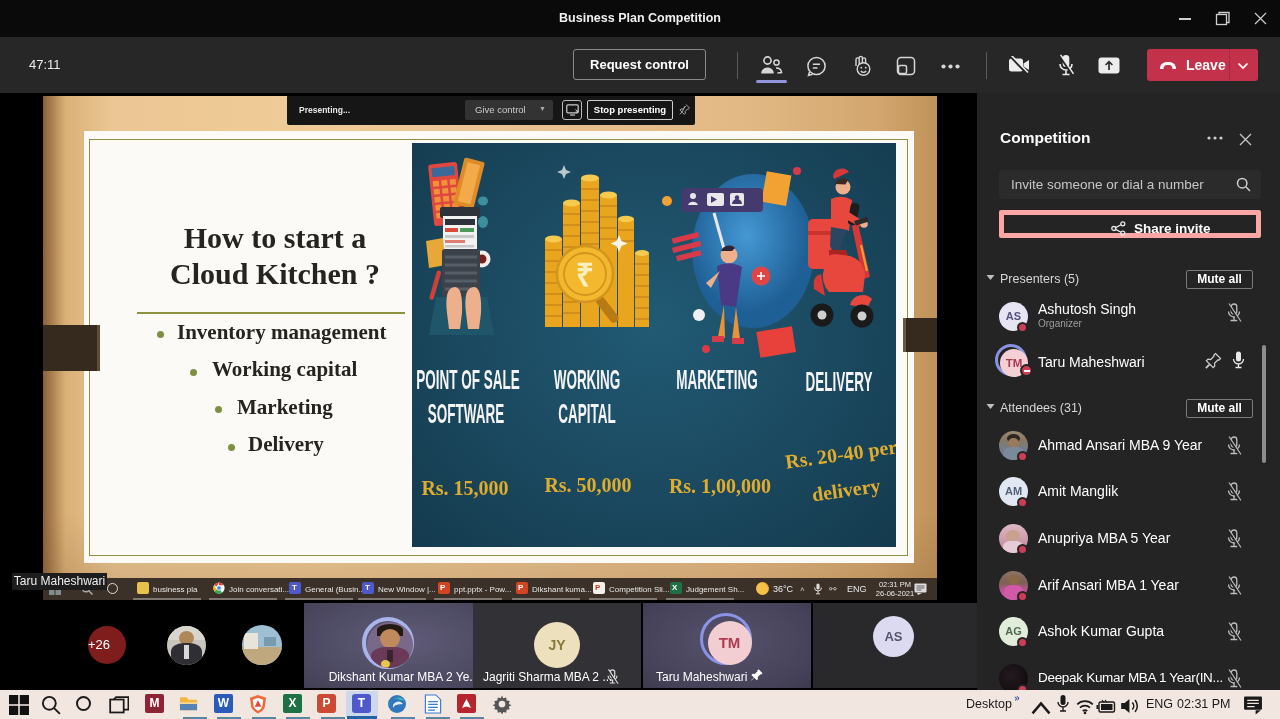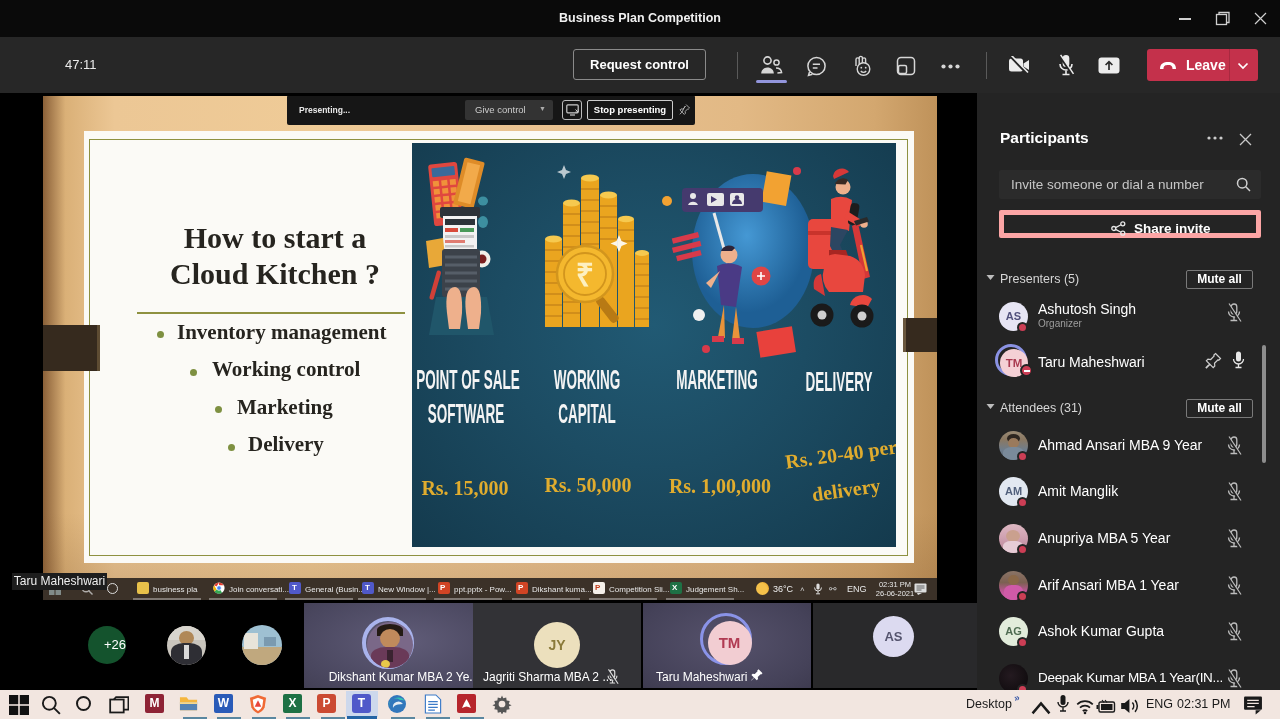--- a/index.html
+++ b/index.html
@@ -6,21 +6,21 @@
 html,body { width:1280px; height:719px; overflow:hidden; background:#000; }
 body { font-family:"Liberation Sans", sans-serif; position:relative; }
 .abs { position:absolute; }
 
 
 #titlebar { left:0; top:0; width:1280px; height:37px; background:#0a0a0a; }
 #titletext { width:100%; text-align:center; top:11px; color:#f0f0f0; font-size:12.5px; font-weight:bold; }
 
 
 #toolbar { left:0; top:37px; width:1280px; height:56px; background:#272727; }
-#timer { left:29px; top:57px; color:#eaeaea; font-size:13px;margin-left:36px; }
+#timer { left:29px; top:57px; color:#eaeaea; font-size:13px; }
 #reqctl { left:573px; top:49px; width:133px; height:31px; border:1px solid #8a8a8a; border-radius:3px; color:#fff; font-size:13px; font-weight:bold; text-align:center; line-height:29px; }
 .tbsep { top:15px; width:1px; height:27px; background:#5a5a5a; }
 #peopleline { left:756px; top:80px; width:31px; height:3px; background:#9295dc; border-radius:2px; }
 #leavebtn { left:1147px; top:49px; width:111px; height:32px; background:#c4314b; border-radius:3px; }
 #leavebtn .divider { position:absolute; left:82px; top:0; width:1px; height:32px; background:#a82940; }
 #leavetext { left:1186px; top:57px; color:#fff; font-size:14px; font-weight:bold; }
 
 
 #stage { left:0; top:93px; width:977px; height:597px; background:#000; }
 
@@ -199,21 +199,21 @@
   <div class="abs" id="share">
     <div class="abs vign"></div>
     <div class="abs" style="left:0;top:0;width:894px;height:3px;background:#000;z-index:4"></div>
     <div class="abs" id="slide">
       <div class="abs" id="slideborder"></div>
       <div class="abs" id="slidetitle">How to start a<br>Cloud Kitchen ?</div>
       <div class="abs" id="titleline"></div>
       <div class="abs bdot" style="left:73px;top:200px"></div>
       <div class="abs bullet" style="left:93px;top:189px">Inventory management</div>
       <div class="abs bdot" style="left:106px;top:238px"></div>
-      <div class="abs bullet" style="left:128px;top:226px">Working control</div>
+      <div class="abs bullet" style="left:128px;top:226px">Working capital</div>
       <div class="abs bdot" style="left:131px;top:275px"></div>
       <div class="abs bullet" style="left:153px;top:264px">Marketing</div>
       <div class="abs bdot" style="left:144px;top:313px"></div>
       <div class="abs bullet" style="left:164px;top:301px">Delivery</div>
       <div class="abs" id="tealimg">
       <svg width="484" height="404" viewBox="0 0 484 404">
         <defs>
           <radialGradient id="bluec" cx="45%" cy="40%">
                 <stop offset="0%" stop-color="#4598d4"></stop>
                 <stop offset="100%" stop-color="#1e5f95"></stop>
@@ -499,21 +499,21 @@
           </svg>
         </div>
       <div class="abs" id="stoppres">Stop presenting</div>
         <svg style="position:absolute;left:392px;top:8px" width="12" height="14" viewBox="0 0 12 14">
           <path d="M7 1.5 L10.5 5 L9.3 6.2 L8.7 5.9 L6.2 8.4 L6.4 10.3 L5.3 11.4 L3 9.1 L0.8 11.3 M3 9.1 L0.9 7 L2 5.9 L3.9 6.1 L6.4 3.6 L6.1 3 z" fill="none" stroke="#b8b8b8" stroke-width="0.9"></path>
         </svg>
     </div>
   </div>
   <div class="abs" id="namelabel">Taru Maheshwari</div>
   <div class="abs" id="tiles">
-    <div class="abs" style="left:88px;top:533px;width:38px;height:38px;border-radius:50%;background:#14532d;color:#fff;font-size:13px;text-align:right;line-height:38px">+26</div>
+    <div class="abs" style="left:88px;top:533px;width:38px;height:38px;border-radius:50%;background:#7f1d1d;color:#fff;font-size:13px;text-align:left;line-height:38px">+26</div>
     <div class="abs" style="left:167px;top:533px;width:39px;height:39px;border-radius:50%;overflow:hidden;background:#c9c5bd">
       <div style="position:absolute;left:0;top:0;width:39px;height:14px;background:#d8d5ce"></div>
       <div style="position:absolute;left:12px;top:5px;width:15px;height:14px;border-radius:50%;background:#b08858"></div>
       <div style="position:absolute;left:4px;top:17px;width:31px;height:22px;border-radius:40% 40% 0 0;background:#2e2e34"></div>
       <div style="position:absolute;left:17px;top:19px;width:5px;height:14px;background:#d8d8d8"></div>
     </div>
     <div class="abs" style="left:242px;top:532px;width:40px;height:40px;border-radius:50%;overflow:hidden;background:#9ec0d2">
       <div style="position:absolute;left:0;top:22px;width:40px;height:18px;background:#c0a87e"></div>
       <div style="position:absolute;left:2px;top:8px;width:14px;height:16px;background:#e8e4da"></div>
       <div style="position:absolute;left:22px;top:12px;width:12px;height:9px;background:#7a9ab0"></div>
@@ -556,21 +556,21 @@
         </div>
     </div>
 
     <div class="abs" style="left:813px;top:510px;width:164px;height:85px;background:#29292b">
       <div style="position:absolute;left:60px;top:13px;width:41px;height:41px;border-radius:50%;background:#dcdaf0;color:#55546e;font-weight:bold;font-size:13px;text-align:center;line-height:41px">AS</div>
     </div>
   </div>
 </div>
 
 <div class="abs" id="panel">
-  <div class="abs" id="ptitle">Participants</div>
+  <div class="abs" id="ptitle">Competition</div>
   <div class="abs" id="pdots">
       <svg width="16" height="4" viewBox="0 0 16 4">
         <circle cx="2" cy="2" r="1.6" fill="#ccc"></circle>
         <circle cx="8" cy="2" r="1.6" fill="#ccc"></circle>
         <circle cx="14" cy="2" r="1.6" fill="#ccc"></circle>
       </svg>
     </div>
   <div class="abs" id="pclose" style="left:262px;top:40px">
       <svg width="13" height="13" viewBox="0 0 13 13">
         <path d="M1 1 L12 12 M12 1 L1 12" stroke="#c8c8c8" stroke-width="1.3"></path>

